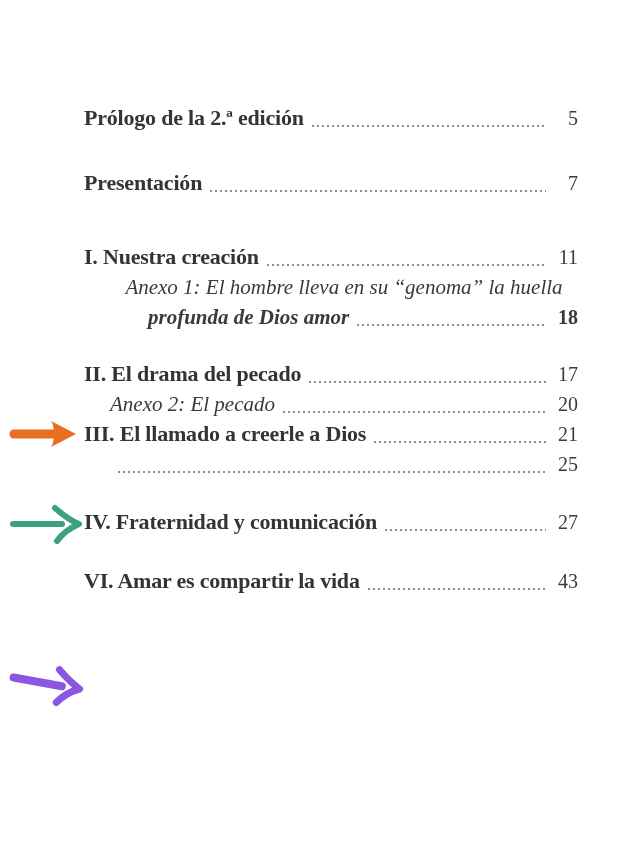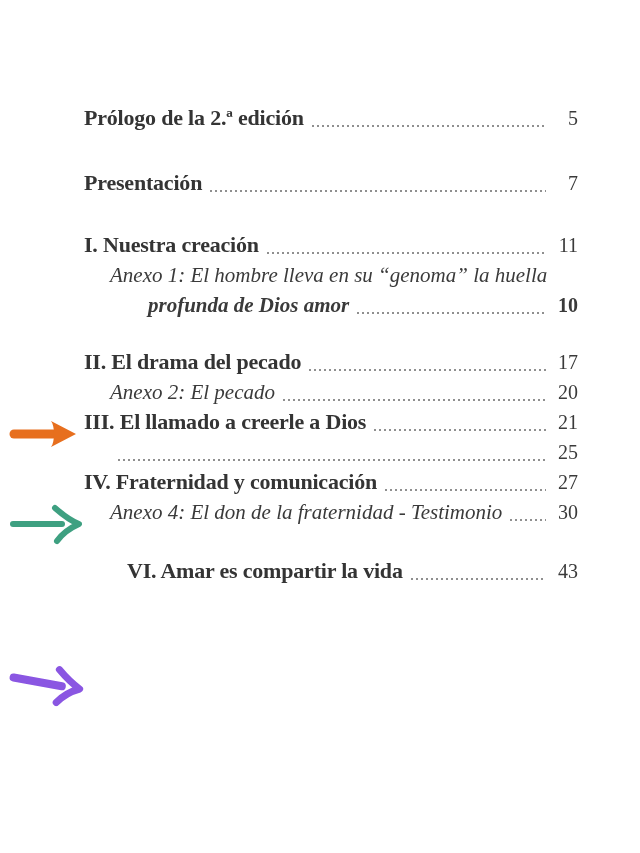--- a/index.html
+++ b/index.html
@@ -29,43 +29,44 @@
     font-size: 22px;
     letter-spacing: -0.2px;
     white-space: nowrap;
   }
   .anexo { padding-left: 26px; }
   .anexo .title, .anexo .title2 {
     font-style: italic;
     font-size: 21px;
     color: #3a3a3a;
     white-space: nowrap;
+    text-align: center;
   }
   .anexo .wrap2 { padding-left: 38px; font-weight: bold; }
   .leader {
     flex: 1 1 auto;
     align-self: flex-end;
     height: 2px;
     margin: 0 8px 6px 8px;
     background-image: repeating-linear-gradient(to right, #8f8f8f 0 2px, transparent 2px 5px);
   }
   .page-num {
     font-size: 20px;
     min-width: 24px;
     text-align: right;
     color: #3a3a3a;
   }
   
   .mt-presentacion { margin-top: 35px; }
-  .mt-cap1 { margin-top: 32px; }
+  .mt-cap1 { margin-top: 44px; }
   .mt-cap2 { margin-top: 27px; }
   .mt-cap3 { }
-  .mt-cap4 { }
+  .mt-cap4 { margin-top: 28px; }
   .mt-cap5 { margin-top: 25px; }
-  .mt-cap6 { margin-top: 29px; margin-left: 43px; }
+  .mt-cap6 { margin-top: 29px; }
   .arrow {
     position: absolute;
     left: 8px;
   }
   .arrow-orange { top: 417px; }
   .arrow-green  { top: 503px; }
   .arrow-purple { top: 663px; transform: rotate(9deg); }
 </style>
 </head>
 <body>
@@ -93,21 +94,21 @@
       <span class="title">I. Nuestra creación</span>
       <span class="leader"></span>
       <span class="page-num">11</span>
     </div>
   </div>
   <div class="entry anexo">
     <div class="title">Anexo 1: El hombre lleva en su “genoma” la huella</div>
     <div class="row wrap2">
       <span class="title2">profunda de Dios amor</span>
       <span class="leader"></span>
-      <span class="page-num">10</span>
+      <span class="page-num">18</span>
     </div>
   </div>
 
   <div class="entry chapter mt-cap2">
     <div class="row">
       <span class="title">II. El drama del pecado</span>
       <span class="leader"></span>
       <span class="page-num">17</span>
     </div>
   </div>
@@ -133,27 +134,20 @@
     </div>
   </div>
 
   <div class="entry chapter mt-cap4">
     <div class="row">
       <span class="title">IV. Fraternidad y comunicación</span>
       <span class="leader"></span>
       <span class="page-num">27</span>
     </div>
   </div>
-  <div class="entry anexo">
-    <div class="row">
-      <span class="title">Anexo 4: El don de la fraternidad - Testimonio</span>
-      <span class="leader"></span>
-      <span class="page-num">30</span>
-    </div>
-  </div>
 
 
   <div class="entry chapter mt-cap6">
     <div class="row">
       <span class="title">VI. Amar es compartir la vida</span>
       <span class="leader"></span>
       <span class="page-num">43</span>
     </div>
   </div>
 

